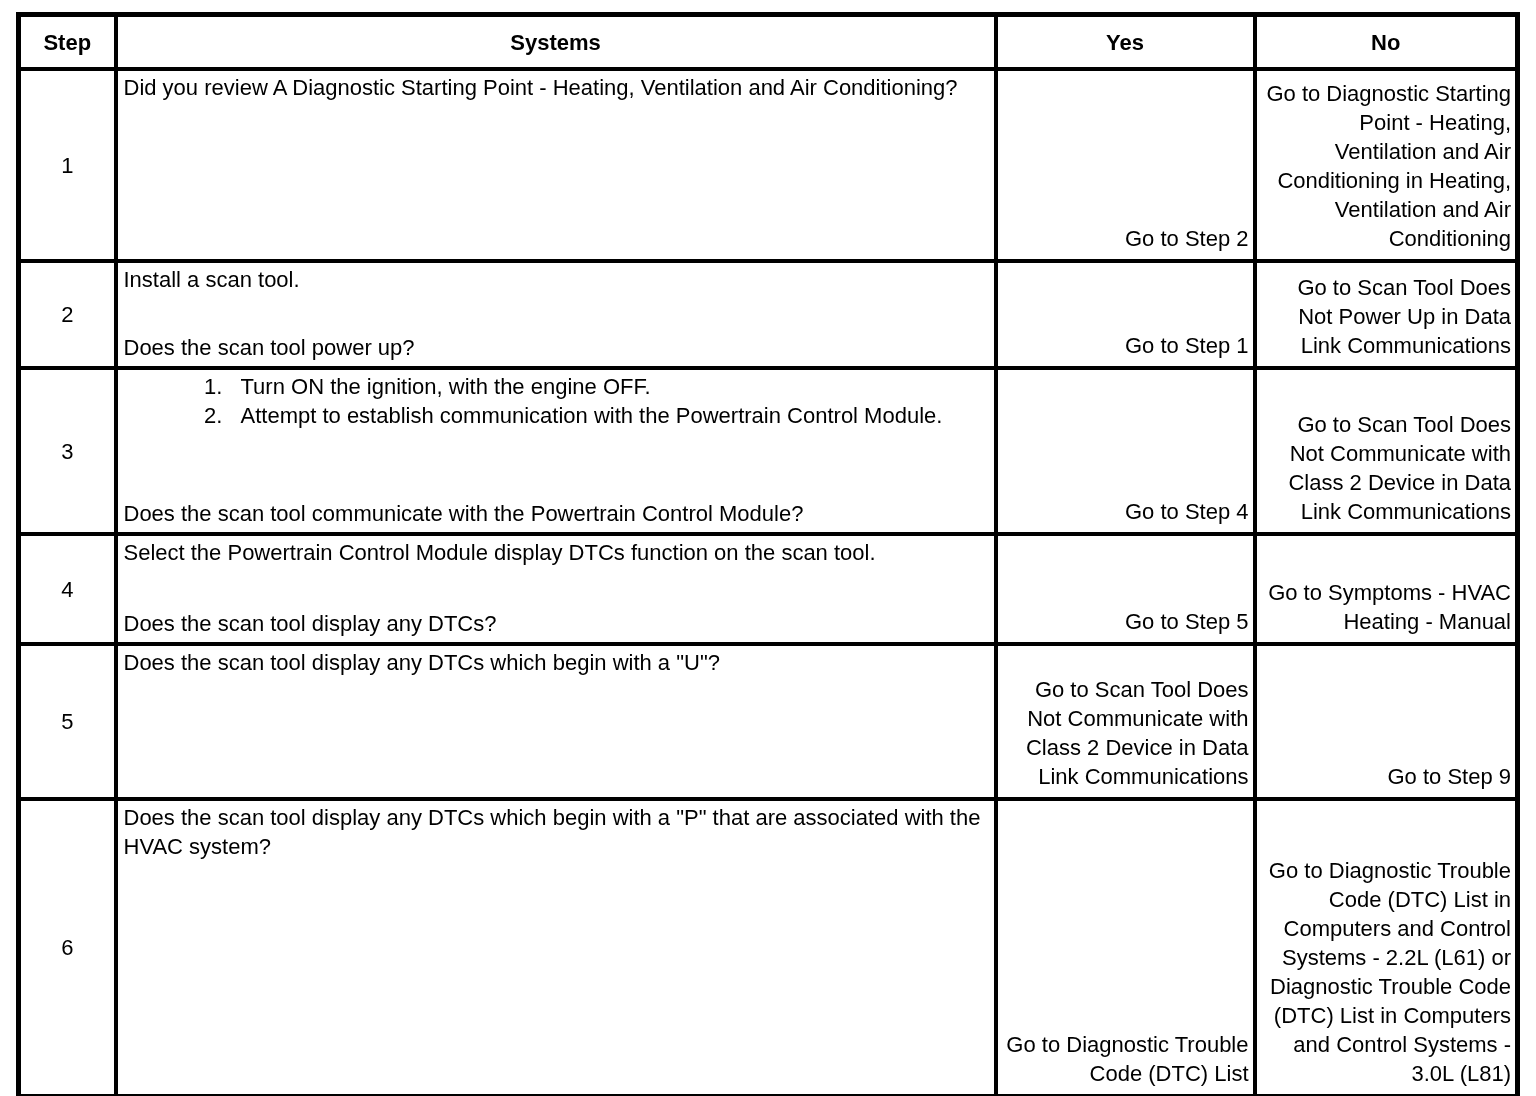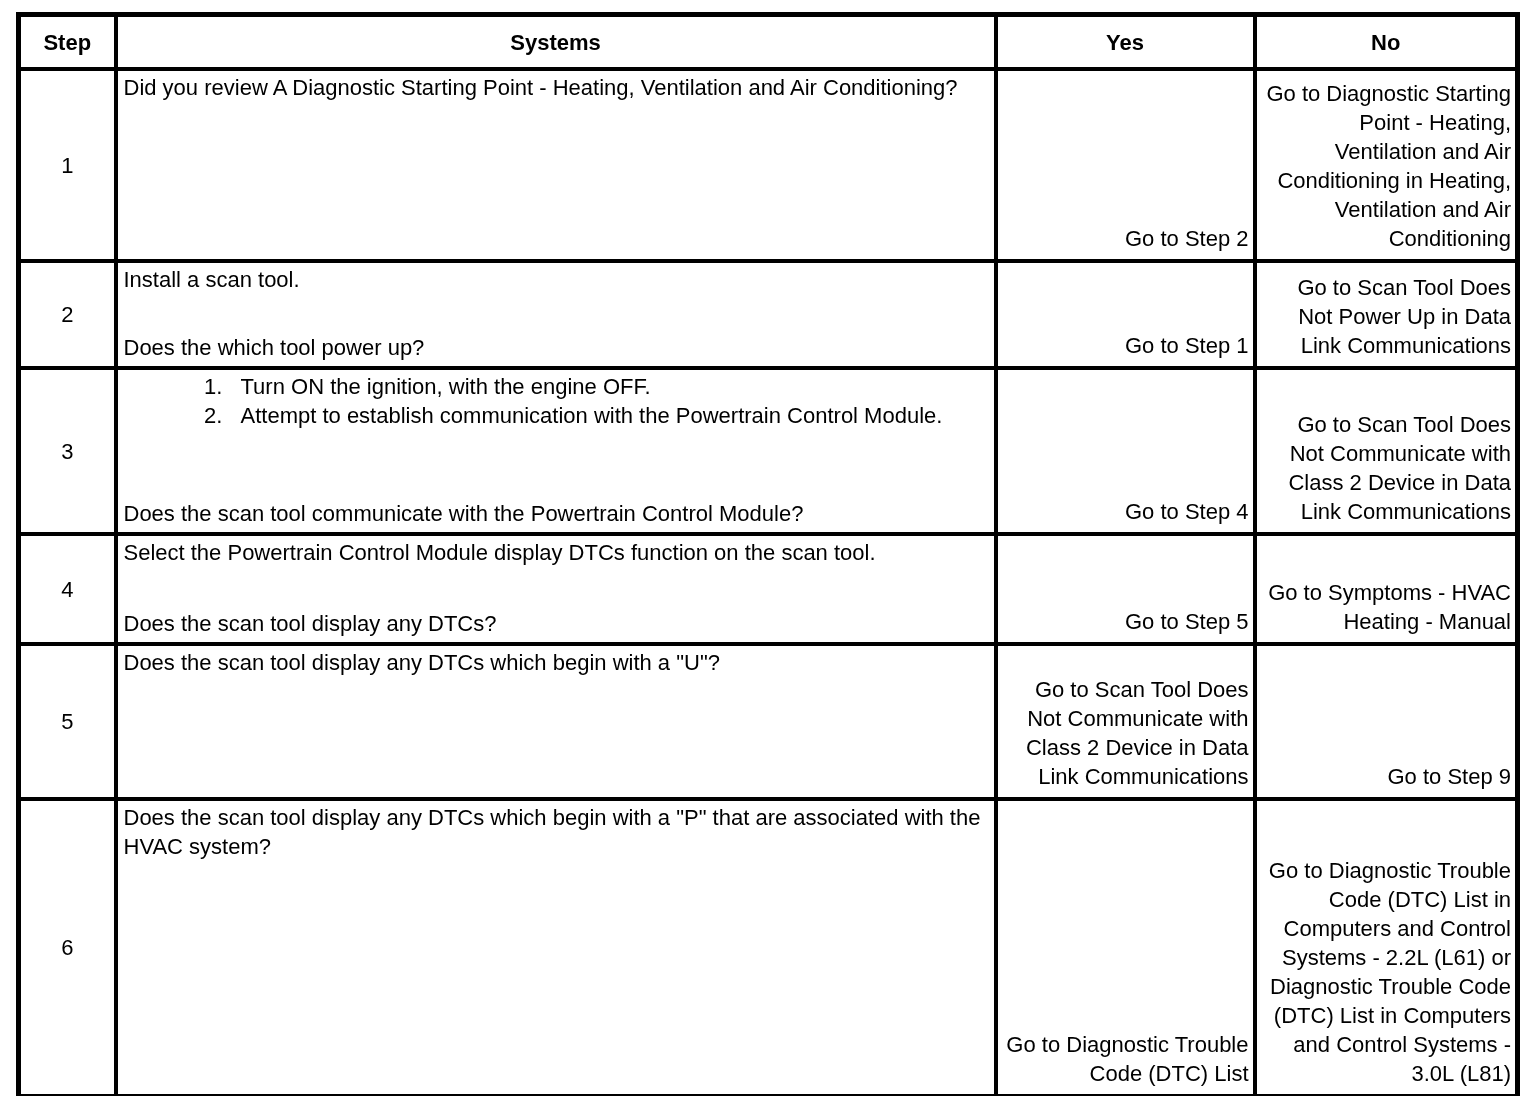--- a/index.html
+++ b/index.html
@@ -109,21 +109,21 @@
         </td>
         <td class="yn">Go to Step 2</td>
         <td class="yn">Go to Diagnostic Starting Point - Heating, Ventilation and Air Conditioning in Heating, Ventilation and Air Conditioning</td>
       </tr>
 
       <tr class="r2">
         <td class="step">2</td>
         <td class="action">
           <div class="action-flex h2">
             <div>Install a scan tool.</div>
-            <div>Does the which tool power up?</div>
+            <div>Does the scan tool power up?</div>
           </div>
         </td>
         <td class="yn">Go to Step 1</td>
         <td class="yn">Go to Scan Tool Does Not Power Up in Data Link Communications</td>
       </tr>
 
       <tr class="r3">
         <td class="step">3</td>
         <td class="action">
           <div class="action-flex h3">

